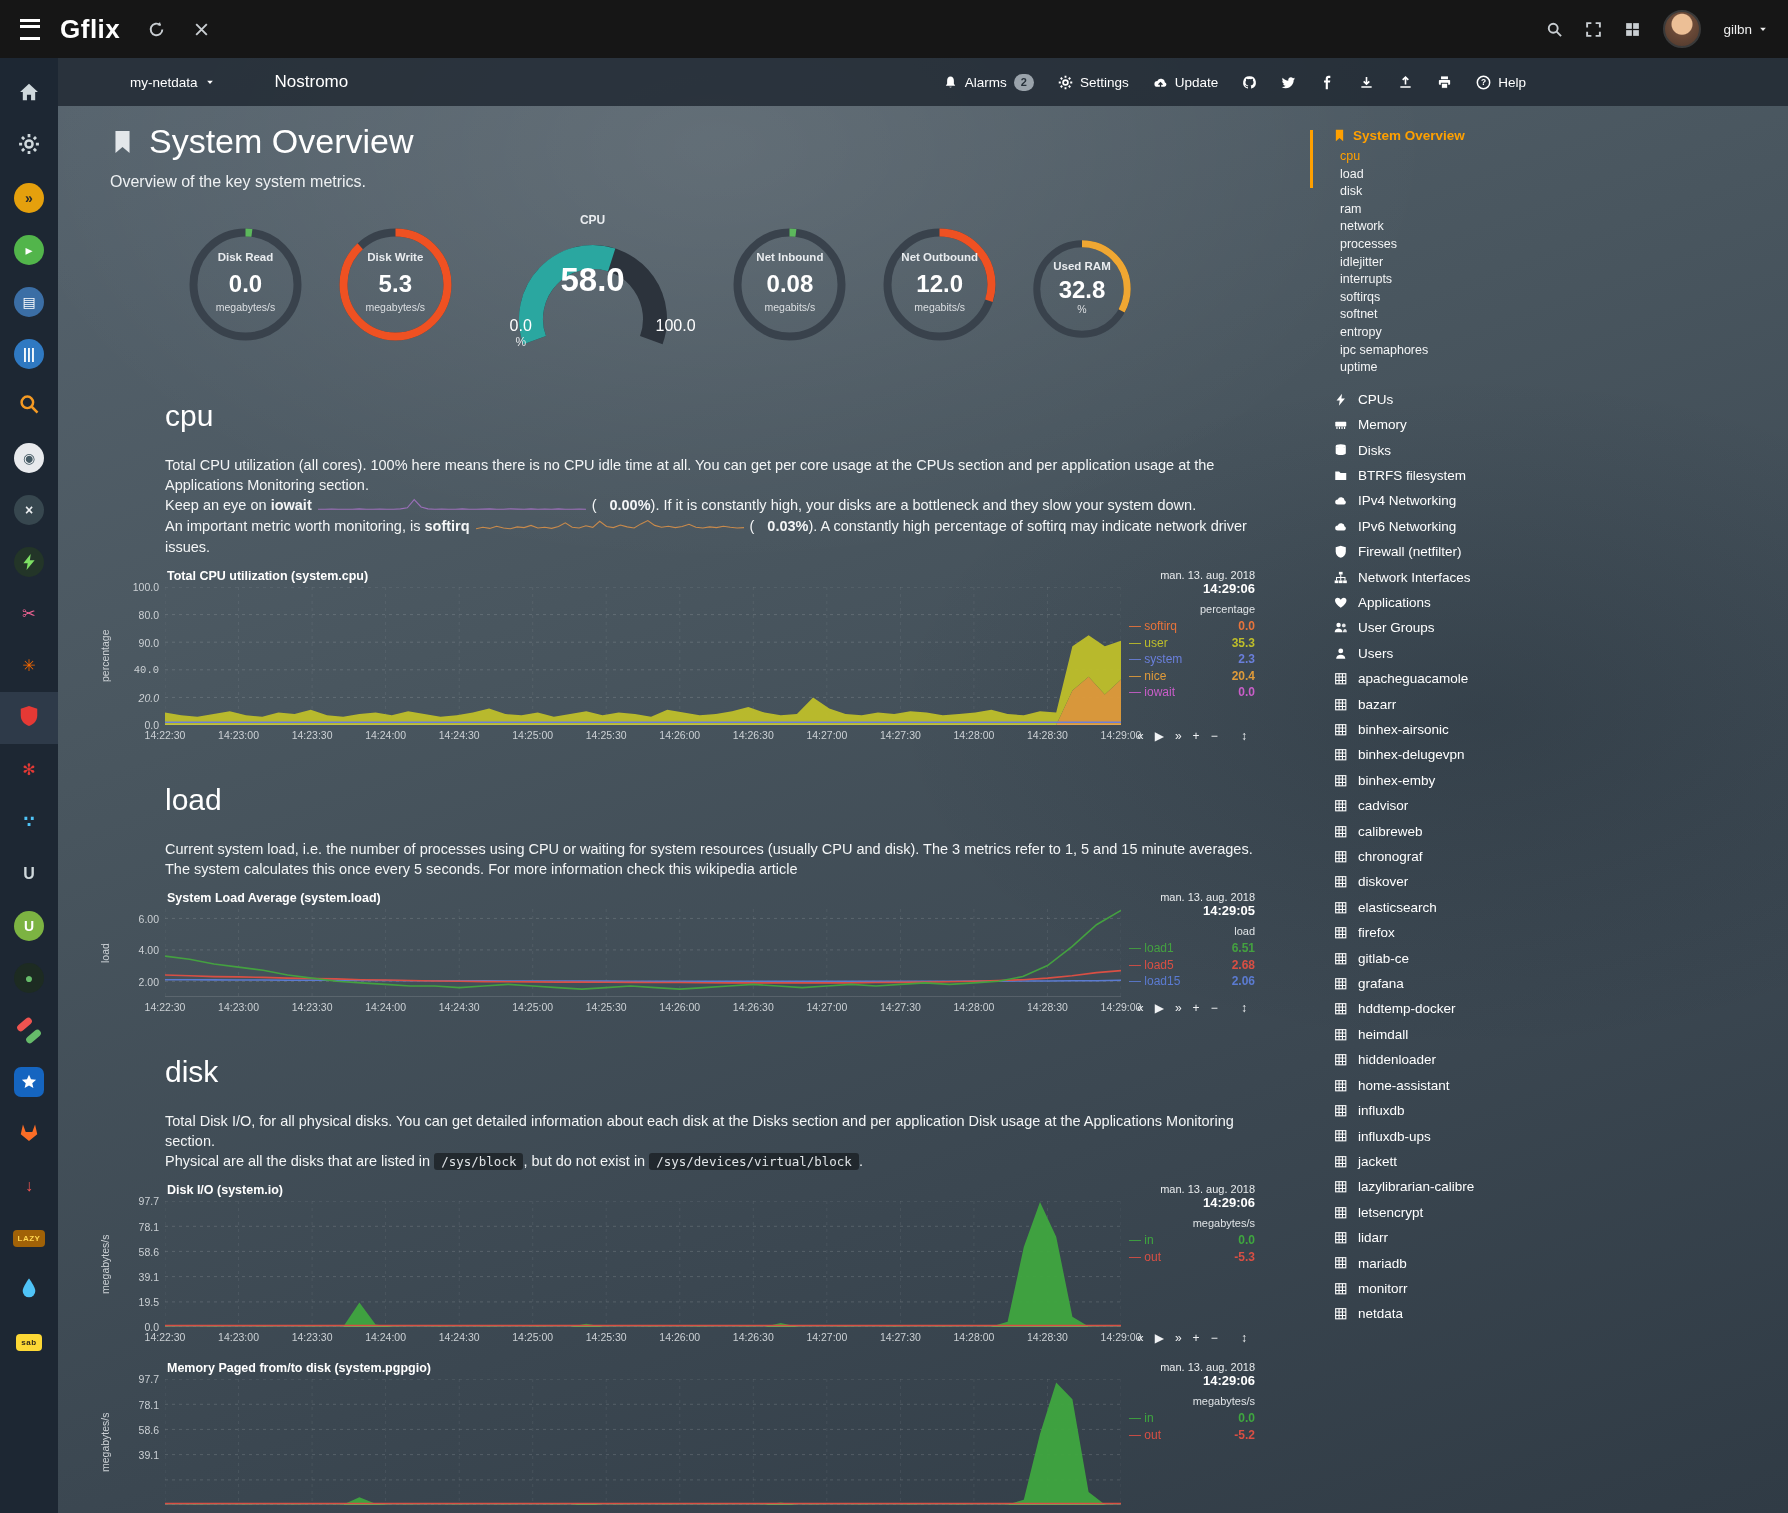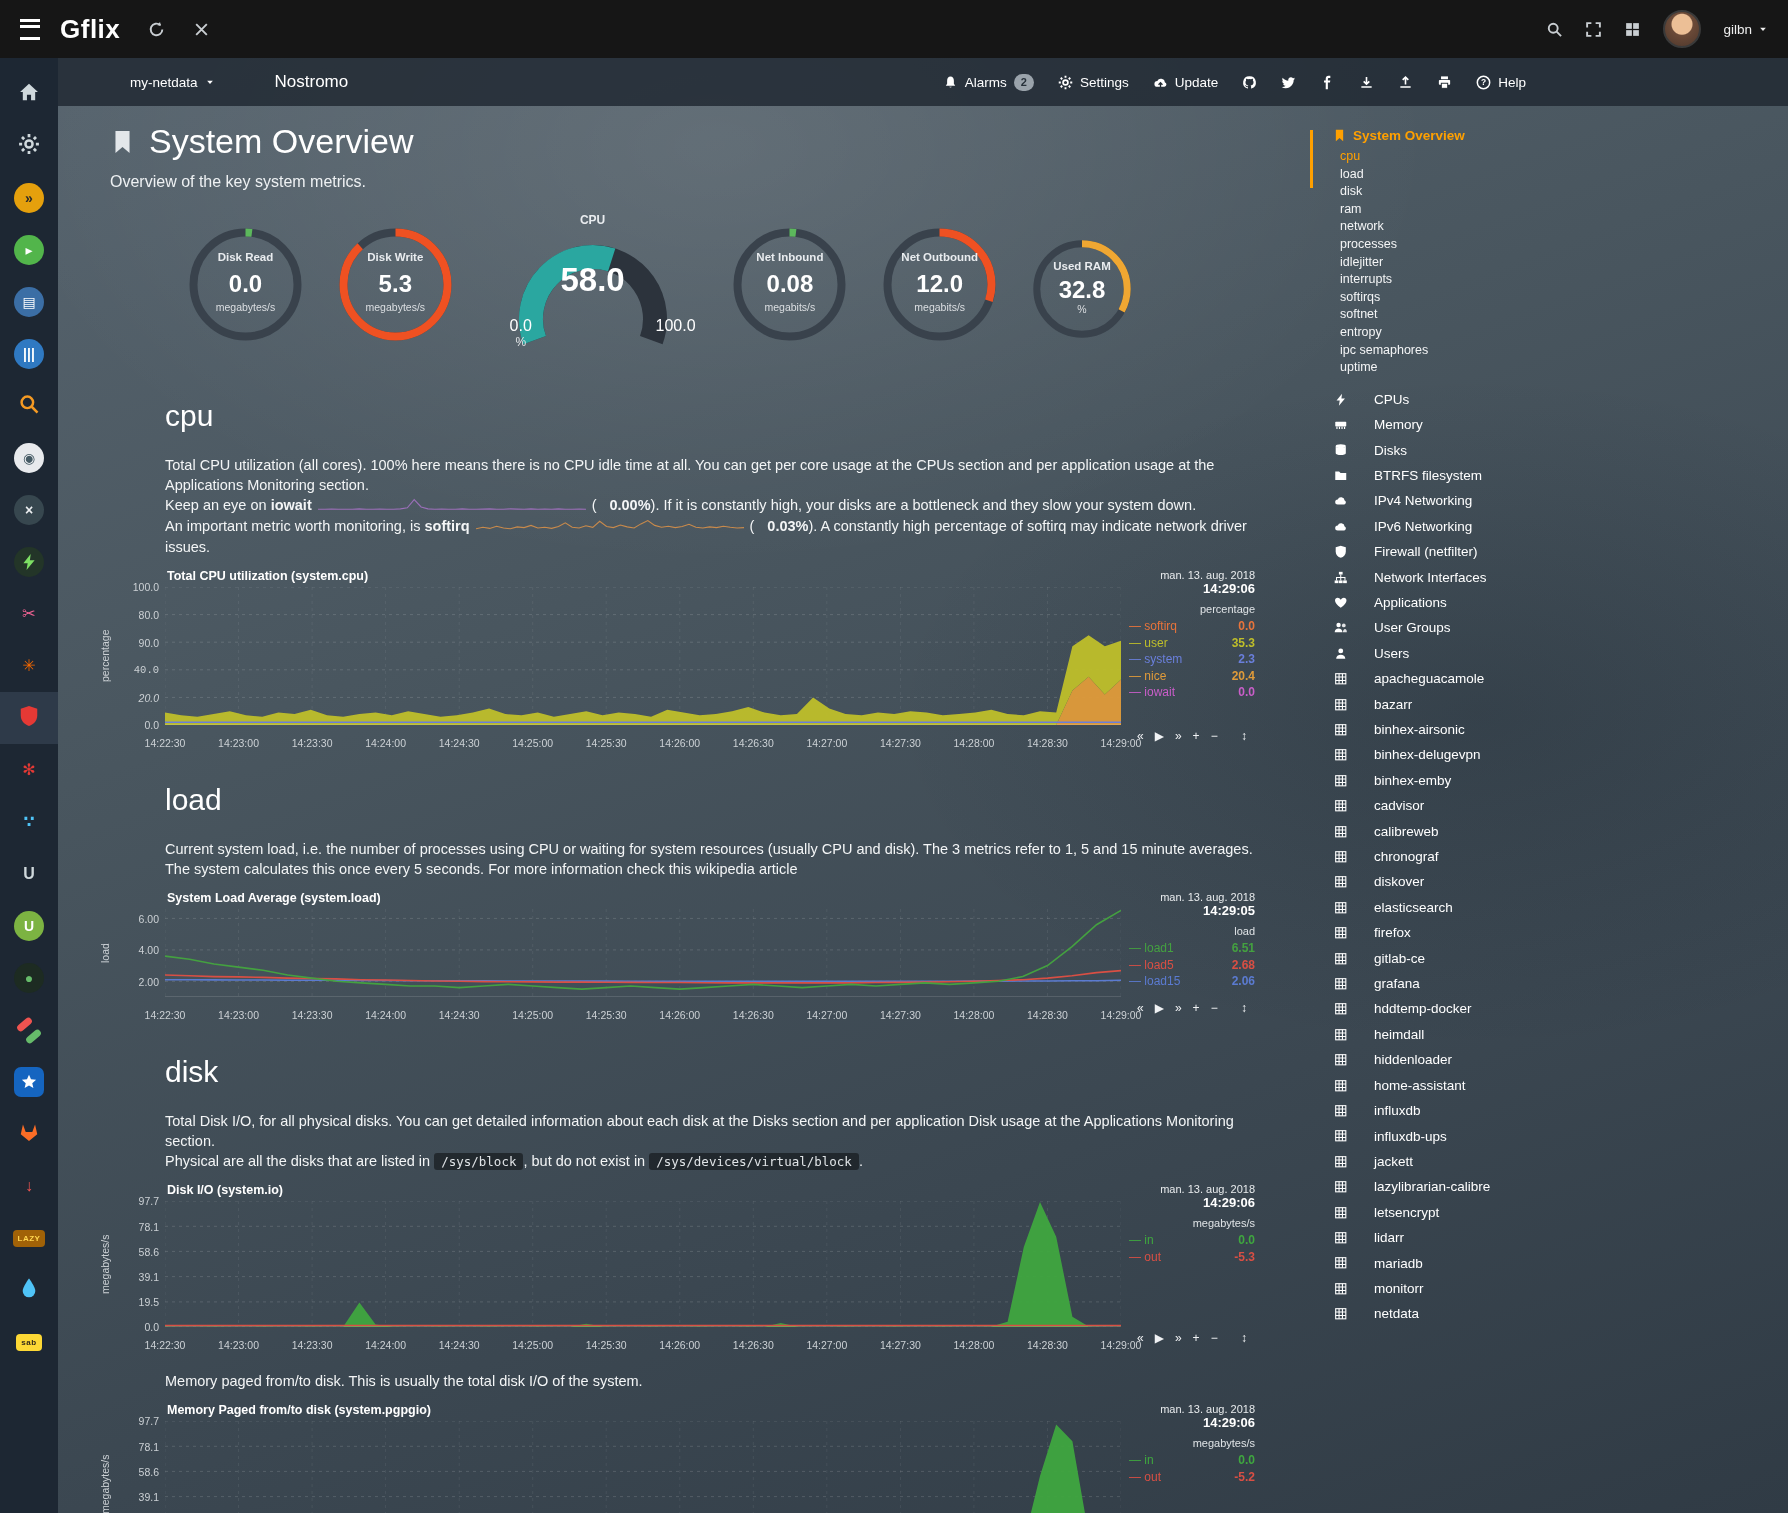--- a/index.html
+++ b/index.html
@@ -81,40 +81,40 @@
   .pval{display:inline-block;min-width:54px;text-align:right;font-weight:bold;}
   code.chip{background:rgba(0,0,0,.45);color:#e0e4e7;font-family:"DejaVu Sans Mono",monospace;
             padding:1px 7px;border-radius:3px;font-size:12.5px;}
 
   
   .chart{position:relative;margin-top:12px;width:1090px;}
   .c-title{position:absolute;left:2px;top:0;font-size:12.5px;font-weight:bold;color:#fff;}
   .c-ylabel{position:absolute;left:-68px;width:16px;writing-mode:vertical-rl;transform:rotate(180deg);
             display:flex;align-items:center;justify-content:center;font-size:10.5px;color:#ccd1d5;}
   .c-ytick{position:absolute;width:44px;left:-50px;text-align:right;font-size:10.5px;color:#ccd1d5;}
-  .c-xtick{position:absolute;width:60px;text-align:center;font-size:10.5px;color:#ccd1d5;margin-top:8px;}
+  .c-xtick{position:absolute;width:60px;text-align:center;font-size:10.5px;color:#ccd1d5;}
   .c-svg{position:absolute;left:0;}
   .c-legend{position:absolute;left:964px;top:0;width:126px;text-align:right;}
   .c-date{font-size:11px;color:#e8ebed;}
   .c-time{font-size:13px;font-weight:bold;color:#fff;}
   .c-unit{font-size:11px;color:#dfe3e6;margin:7px 0 3px;}
   .c-entry{display:flex;font-size:12px;line-height:16.5px;}
   .c-entry .nm{white-space:nowrap;}
   .c-entry .vl{margin-left:auto;font-weight:bold;}
   .c-tools{position:absolute;display:flex;gap:11px;font-size:12px;color:#f0f2f4;}
   .c-resize{position:absolute;font-size:12px;color:#f0f2f4;}
 
   
   .nd-menu{position:absolute;left:1252px;top:70px;width:300px;color:#fff;font-size:13px;z-index:4;}
   .nav-indicator{position:absolute;left:0;top:2px;width:3px;height:58px;background:#ffa000;}
   .nav-header{display:flex;align-items:center;gap:7px;padding-left:23px;color:#ffa000;font-weight:bold;font-size:13.5px;margin-bottom:5px;}
   .nav-header .svgi svg{width:13px;height:13px;}
   .nav-sub-item{padding-left:30px;line-height:17.6px;font-size:12.5px;color:#f4f5f6;}
   .nav-sub-item.active{color:#ffa000;}
-  .nav-row{display:flex;align-items:center;gap:26px;padding-left:23px;line-height:25.4px;font-size:13.5px;color:#fff;}
+  .nav-row{display:flex;align-items:center;gap:10px;padding-left:23px;line-height:25.4px;font-size:13.5px;color:#fff;}
   .nav-row .svgi{width:15px;}
   .nav-row .svgi svg{width:13.5px;height:13.5px;}
   #nav-sections{margin-top:10px;}
 </style>
 </head>
 <body>
 
 <div class="topbar" data-interactable="false">
   <span class="burger" data-interactable="true"></span>
   <span class="brand" data-interactable="false">Gflix</span>
@@ -660,21 +660,20 @@
             <div class="c-entry" data-interactable="true">
               <span class="nm" style="color:#3FA73F" data-interactable="false">— in</span>
               <span class="vl" style="color:#3FA73F" data-interactable="false">0.0</span>
             </div>
             <div class="c-entry" data-interactable="true">
               <span class="nm" style="color:#D94F44" data-interactable="false">— out</span>
               <span class="vl" style="color:#D94F44" data-interactable="false">-5.3</span>
             </div>
           </div>
         </div>
-      <p data-interactable="false">Memory paged from/to disk. This is usually the total disk I/O of the system.</p>
       <div data-interactable="false" class="chart" style="height: 166px;">
           <div class="c-title" data-interactable="false">Memory Paged from/to disk (system.pgpgio)</div>
           <div class="c-ylabel" data-interactable="false" style="top: 18px; height: 126px;">megabytes/s</div>
           <span class="c-ytick" data-interactable="false" style="top: 12px;">97.7</span>
           <span class="c-ytick" data-interactable="false" style="top: 37.2774px;">78.1</span>
           <span class="c-ytick" data-interactable="false" style="top: 62.4258px;">58.6</span>
           <span class="c-ytick" data-interactable="false" style="top: 87.5742px;">39.1</span>
           <svg class="c-svg" width="956" height="126" data-interactable="true" style="top: 18px;">
             <line x1="0" y1="0.0" x2="956" y2="0.0" stroke="rgba(255,255,255,0.14)" stroke-dasharray="3,4"></line>
             <line x1="0" y1="25.3" x2="956" y2="25.3" stroke="rgba(255,255,255,0.14)" stroke-dasharray="3,4"></line>

